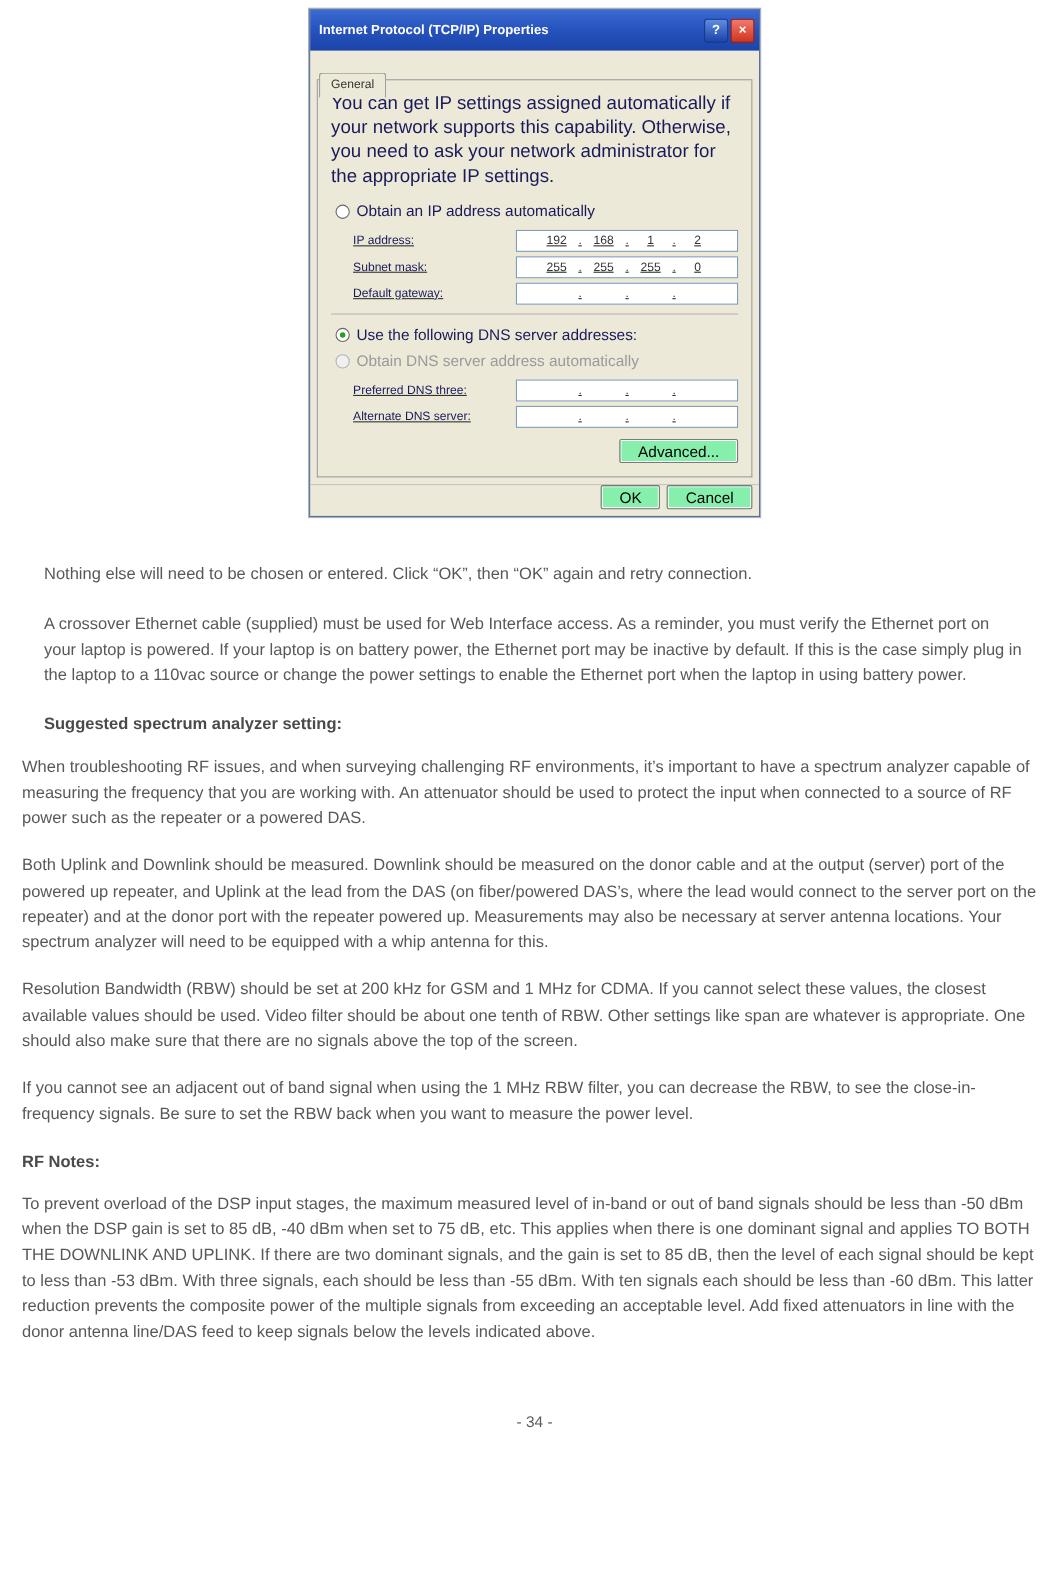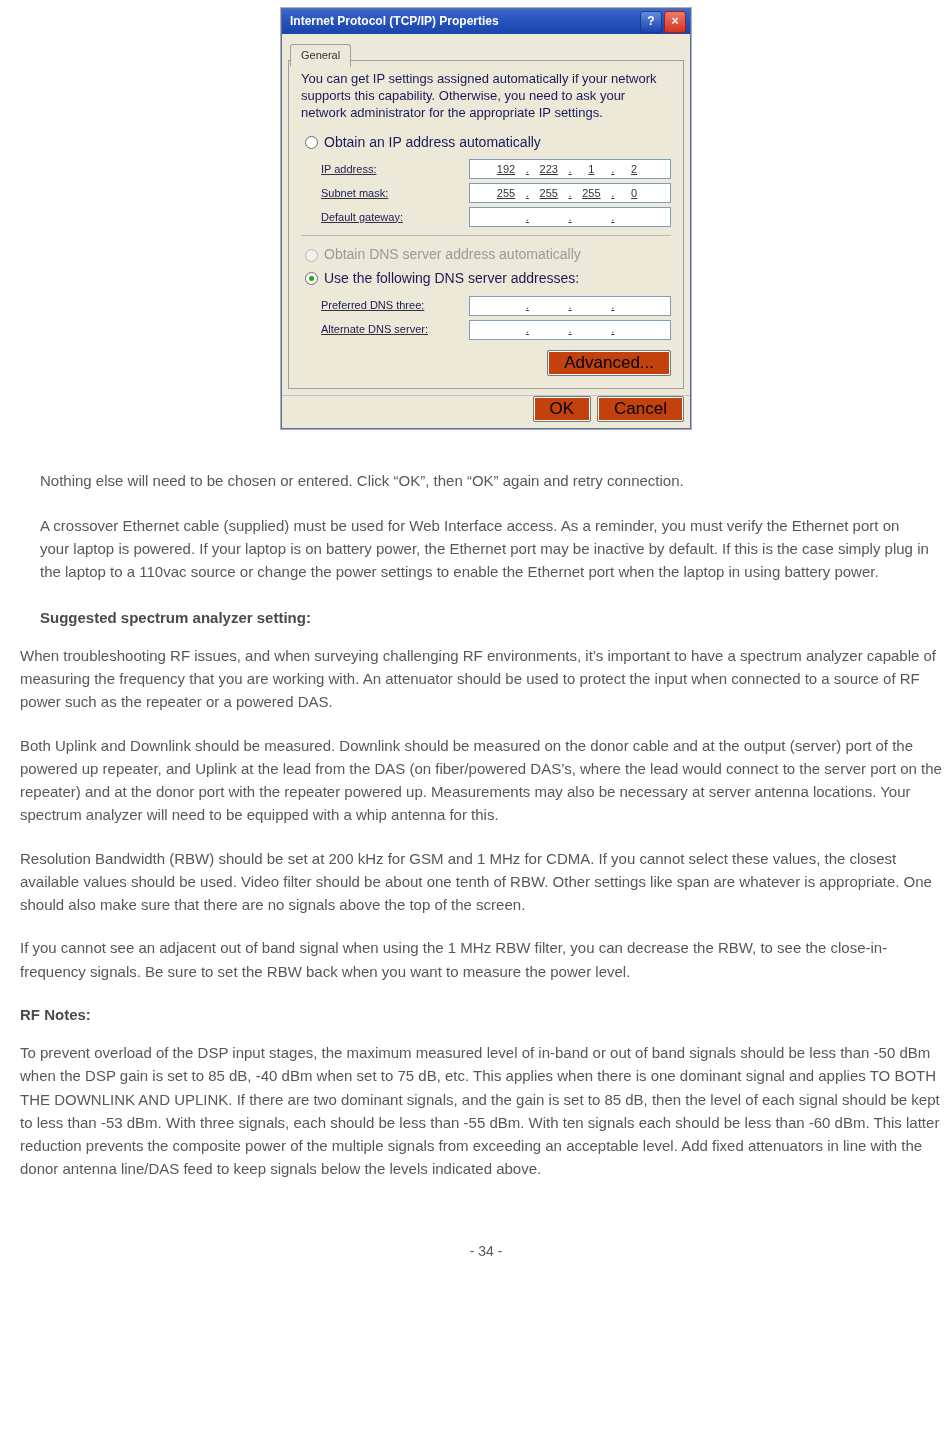--- a/index.html
+++ b/index.html
@@ -23,21 +23,21 @@
     margin: 8px auto 40px auto;
     border: 1px solid #5a6f9e;
     background: #ece9d8;
     box-shadow: 0 0 0 1px #aab0c0;
   }
   .titlebar {
     background: linear-gradient(to bottom, #3b6ad0 0%, #2754bf 45%, #1a44a8 100%);
     color: #ffffff;
     display: flex;
     align-items: center;
-    height: 25px;
+    height: 37px;
     font-family: Tahoma, sans-serif;
     font-size: 12px;
     font-weight: bold;
     padding: 0 4px 0 8px;
   }
   .titlebar .title-text { flex: 1; }
   .tb-btn {
     width: 20px; height: 20px;
     margin-left: 2px;
     display: flex; align-items: center; justify-content: center;
@@ -54,37 +54,37 @@
     font-size: 11px;
     color: #333;
   }
   .tab-strip {
     height: 22px;
     position: relative;
     border-bottom: 1px solid #9f9f9f;
   }
   .tab {
     position: absolute;
-    top: 6px; left: 2px;
+    top: 16px; left: 2px;
     background: #ece9d8;
     border: 1px solid #9f9f9f;
     border-bottom: 1px solid #ece9d8;
     padding: 2px 10px;
     font-size: 11px;
     border-top-left-radius: 3px;
     border-top-right-radius: 3px;
   }
   .panel {
     border: 1px solid #9f9f9f;
     border-top: none;
     padding: 10px 12px 12px 12px;
     background: #ece9d8;
   }
   .intro {
-    font-size: 13px;
+    font-size: 17px;
     color: #1a1a5a;
     line-height: 1.3;
     margin-bottom: 10px;
   }
   .radio-row {
     display: flex;
     align-items: center;
     gap: 6px;
     font-size: 14px;
     color: #1a1a5a;
@@ -134,22 +134,22 @@
     border-top: 1px solid #b8b8b8;
     margin: 8px 0;
   }
   .disabled-text { color:#9a9a9a; }
   .btn-row-right {
     display:flex; justify-content:flex-end;
     margin-top: 10px;
   }
   .dlg-btn {
     font-family: Tahoma, sans-serif;
-    font-size: 17px;
-    background: #c2410c;
+    font-size: 14px;
+    background: #86efac;
     border: 1px solid #7a7a7a;
     padding: 2px 16px;
     margin-left: 6px;
     border-radius: 2px;
     box-shadow: inset 0 0 0 1px #fff;
   }
   .footer-btns {
     display:flex; justify-content:flex-end;
     padding: 0 6px 6px 6px;
     border-top: 1px solid #c5c5c5;
@@ -206,21 +206,21 @@
           <span class="radio"></span>
           <span>Obtain an IP address automatically</span>
         </div>
 
         <div class="field-grid">
           <div class="frow">
             <span class="flabel">IP address:</span>
             <span class="ip-box">
               <span class="ip-seg">192</span>
                 <span class="ip-dot">.</span>
-              <span class="ip-seg">223</span>
+              <span class="ip-seg">168</span>
                 <span class="ip-dot">.</span>
               <span class="ip-seg">1</span>
                 <span class="ip-dot">.</span>
               <span class="ip-seg">2</span>
             </span>
           </div>
           <div class="frow">
             <span class="flabel">Subnet mask:</span>
             <span class="ip-box">
               <span class="ip-seg">255</span>
@@ -241,27 +241,27 @@
                 <span class="ip-dot">.</span>
               <span class="ip-seg"></span>
                 <span class="ip-dot">.</span>
               <span class="ip-seg"></span>
             </span>
           </div>
         </div>
 
         <div class="divider"></div>
 
+        <div class="radio-row">
+          <span class="radio checked"></span>
+          <span>Use the following DNS server addresses:</span>
+        </div>
         <div class="radio-row disabled-text">
           <span class="radio disabled"></span>
           <span>Obtain DNS server address automatically</span>
-        </div>
-        <div class="radio-row">
-          <span class="radio checked"></span>
-          <span>Use the following DNS server addresses:</span>
         </div>
 
         <div class="field-grid">
           <div class="frow">
             <span class="flabel">Preferred DNS three:</span>
             <span class="ip-box">
               <span class="ip-seg"></span>
                 <span class="ip-dot">.</span>
               <span class="ip-seg"></span>
                 <span class="ip-dot">.</span>

